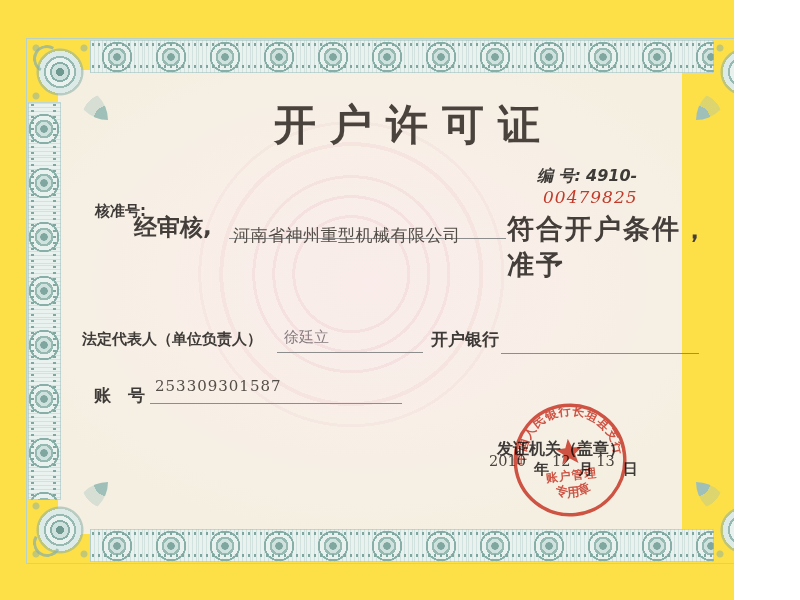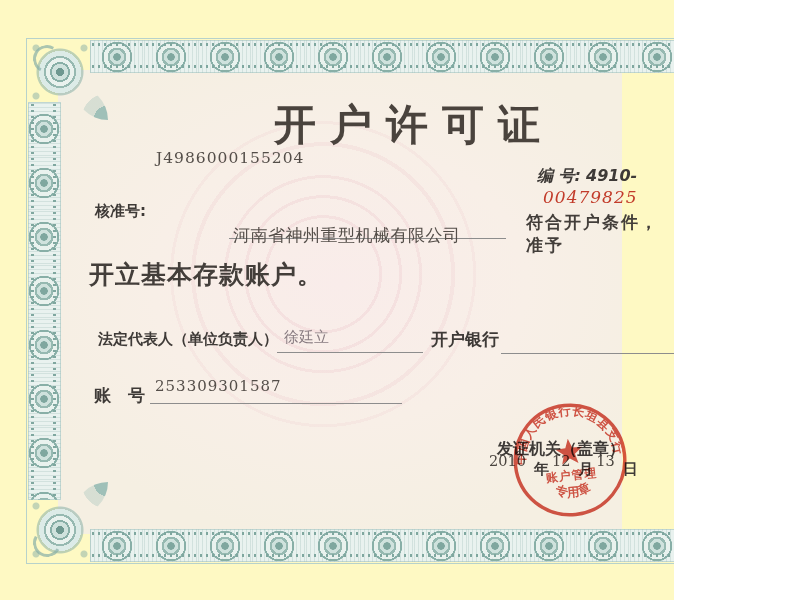--- a/index.html
+++ b/index.html
@@ -1,16 +1,16 @@
 <!DOCTYPE html>
 <html><head>
 <meta charset="utf-8">
 <style>
   html,body{margin:0;padding:0;background:#ffffff;}
-  .page{position:relative;width:674px;height:600px;background:#fef9c3;overflow:hidden;
+  .page{position:relative;width:734px;height:600px;background:#fde047;overflow:hidden;
         font-family:"DejaVu Sans","Liberation Sans",sans-serif;color:#3e3a37;}
 
   
   .frame{position:absolute;left:28px;top:40px;width:748px;height:522px;outline:1px solid #b7d2cb;outline-offset:1px;}
   .band{position:absolute;background-color:#e9f2ef;box-shadow:inset 0 0 0 1px rgba(159,192,185,.55);}
   .band.h{
     background-image:
       radial-gradient(circle 1.2px at 3px 2.5px,#7fa79f 98%,transparent),
       radial-gradient(circle 1.2px at 3px 2.5px,#7fa79f 98%,transparent),
       radial-gradient(circle at 27px 17px,#7fa79f 0 3.5px,#cfe2dd 4px 7px,#96b9b1 7px 9.5px,#e9f2ee 9.5px 12.5px,transparent 13px),
@@ -61,23 +61,23 @@
   .label{font-family:"DejaVu Sans","Liberation Sans",sans-serif;font-weight:600;color:#3e3a37;}
   .value{font-family:"DejaVu Serif","Liberation Serif",serif;color:#544e49;}
   .title{left:200px;top:97px;width:400px;text-align:center;font-family:"DejaVu Serif","Liberation Serif",serif;
          font-weight:700;font-size:42px;letter-spacing:14px;padding-left:14px;color:#4a433d;}
   .approval-value{left:156px;top:149px;font-size:15.5px;letter-spacing:1px;}
   .approval-label{left:95px;top:166px;font-size:15px;margin-top:36px;}
   .serial{left:537px;top:166px;font-size:16px;font-style:italic;}
   .serial .num{color:#c23b2a;font-family:"DejaVu Serif","Liberation Serif",serif;font-size:17px;letter-spacing:1px;margin-left:6px;}
   .reviewed{left:134px;top:212px;font-size:23px;color:#433e3a;}
   .company{left:233px;top:224px;font-size:17px;letter-spacing:0.5px;}
-  .qualify{left:526px;top:211px;font-size:17px;letter-spacing:2px;color:#433e3a;font-family:Liberation Serif, serif;}
+  .qualify{left:507px;top:211px;font-size:27px;letter-spacing:2px;color:#433e3a;font-family:Liberation Serif, serif;}
   .open-account{left:89px;top:258px;font-size:25px;letter-spacing:1px;color:#433e3a;}
-  .legal-label{left:98px;top:330px;font-size:15px;text-align:right;}
+  .legal-label{left:82px;top:330px;font-size:15px;text-align:right;}
   .legal-name{left:284px;top:328px;font-size:15px;color:#877b80;}
   .bank-label{left:431px;top:328px;font-size:17px;}
   .bank-value{left:505px;top:329px;font-size:18px;letter-spacing:1.5px;}
   .acct-label{left:94px;top:384px;font-size:17px;}
   .acct-value{left:155px;top:377px;font-size:15px;letter-spacing:1px;}
   .issuer-label{left:497px;top:439px;font-size:16px;}
   .date-row{left:489px;top:452px;font-size:14.5px;font-family:"DejaVu Serif","Liberation Serif",serif;color:#4a443f;}
   .date-row .unit{position:relative;top:8px;margin:0 3px 0 8px;font-family:"DejaVu Sans","Liberation Sans",sans-serif;font-weight:600;font-size:15px;color:#3e3a37;}
   .rule{position:absolute;z-index:4;border-bottom:1px solid #8d8d8d;height:0;}
   .rule.company-line{left:229px;top:238px;width:277px;}
@@ -106,33 +106,32 @@
     <div class="band v right"></div>
     <div class="corner tl"></div>
     <div class="corner tr"></div>
     <div class="corner br"></div>
     <div class="corner bl"></div>
   </div>
 
   <div class="abs title"></div>
   <div class="abs title">开户许可证</div>
 
-  <div class="abs value approval-value">J4986000155204</div>
   <div class="abs label approval-label">核准号:</div>
 
   <div class="abs serial">
     <span class="label">编 号:</span>
     <span class="label">4910-</span>
     <span class="num">00479825</span>
   </div>
 
+  <div class="abs label reviewed">经审核,</div>
   <div class="abs value company">河南省神州重型机械有限公司</div>
   <div class="rule company-line"></div>
   <div class="abs label qualify">符合开户条件，准予</div>
-  <div class="abs label open-account">开立基本存款账户。</div>
 
   <div class="abs label legal-label">法定代表人（单位负责人）</div>
   <div class="abs value legal-name">徐廷立</div>
   <div class="rule legal-line"></div>
 
   <div class="abs label bank-label">开户银行</div>
   <div class="rule bank-line"></div>
 
   <div class="abs label acct-label">账　号</div>
   <div class="abs value acct-value">253309301587</div>

